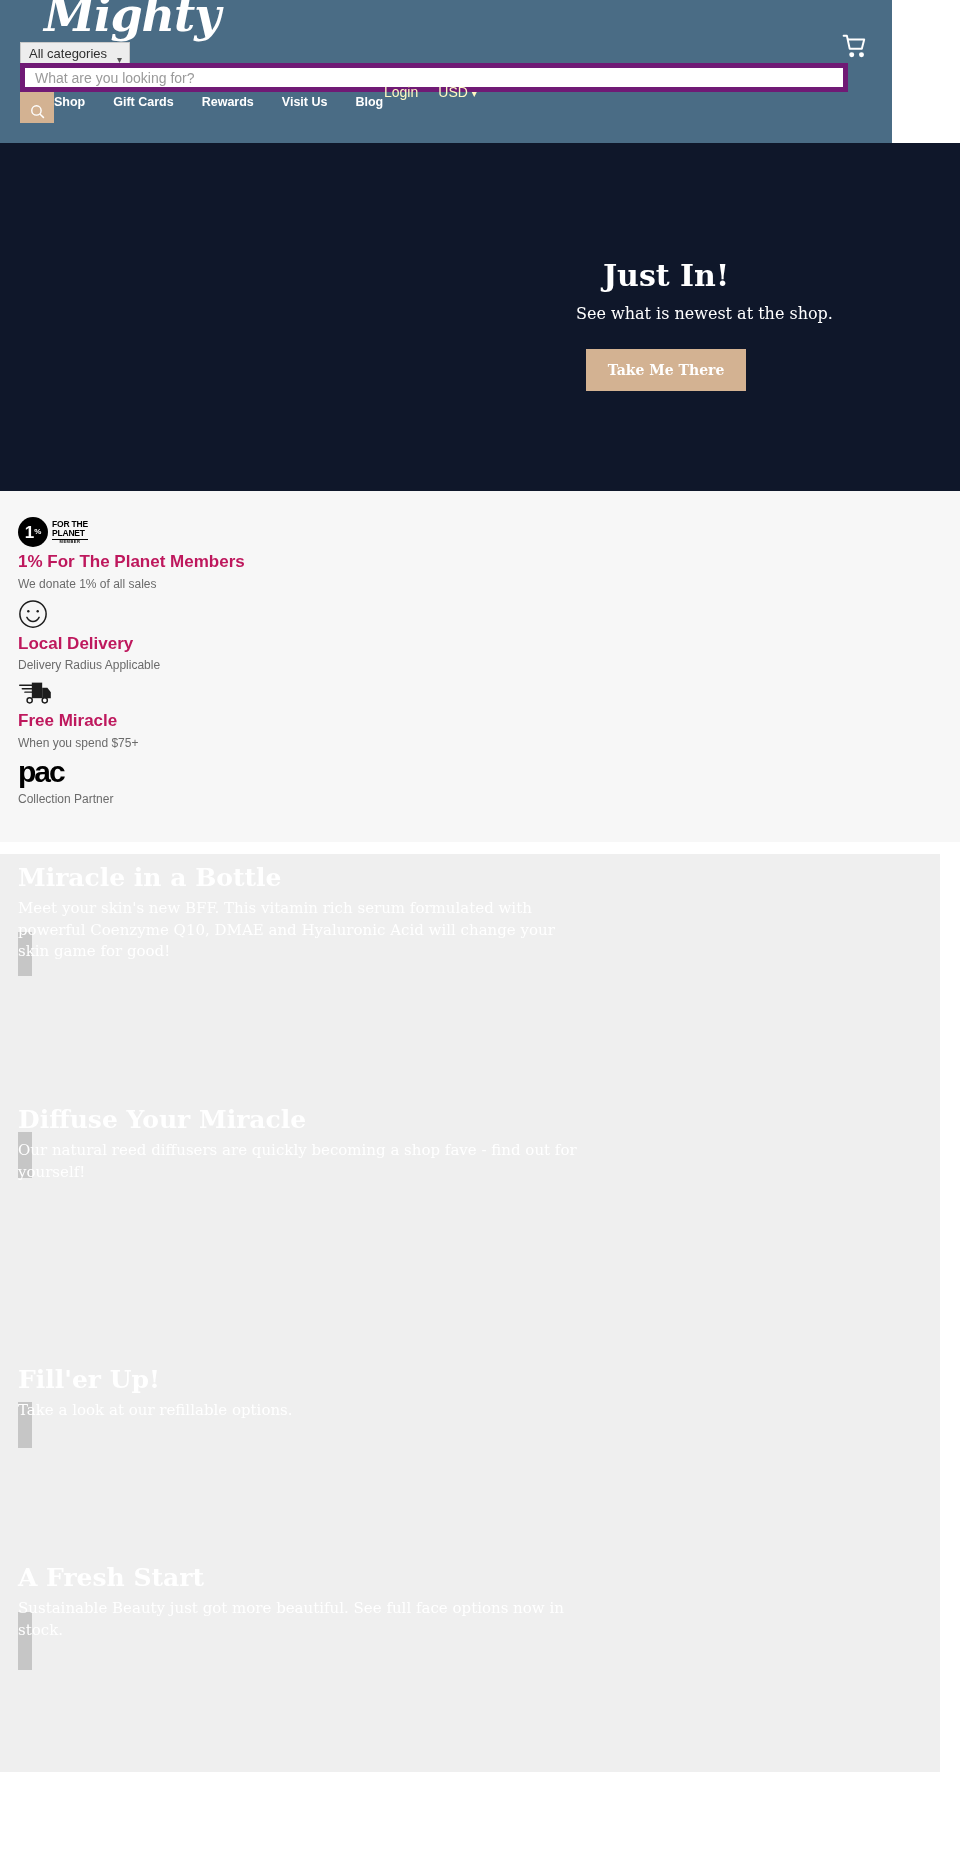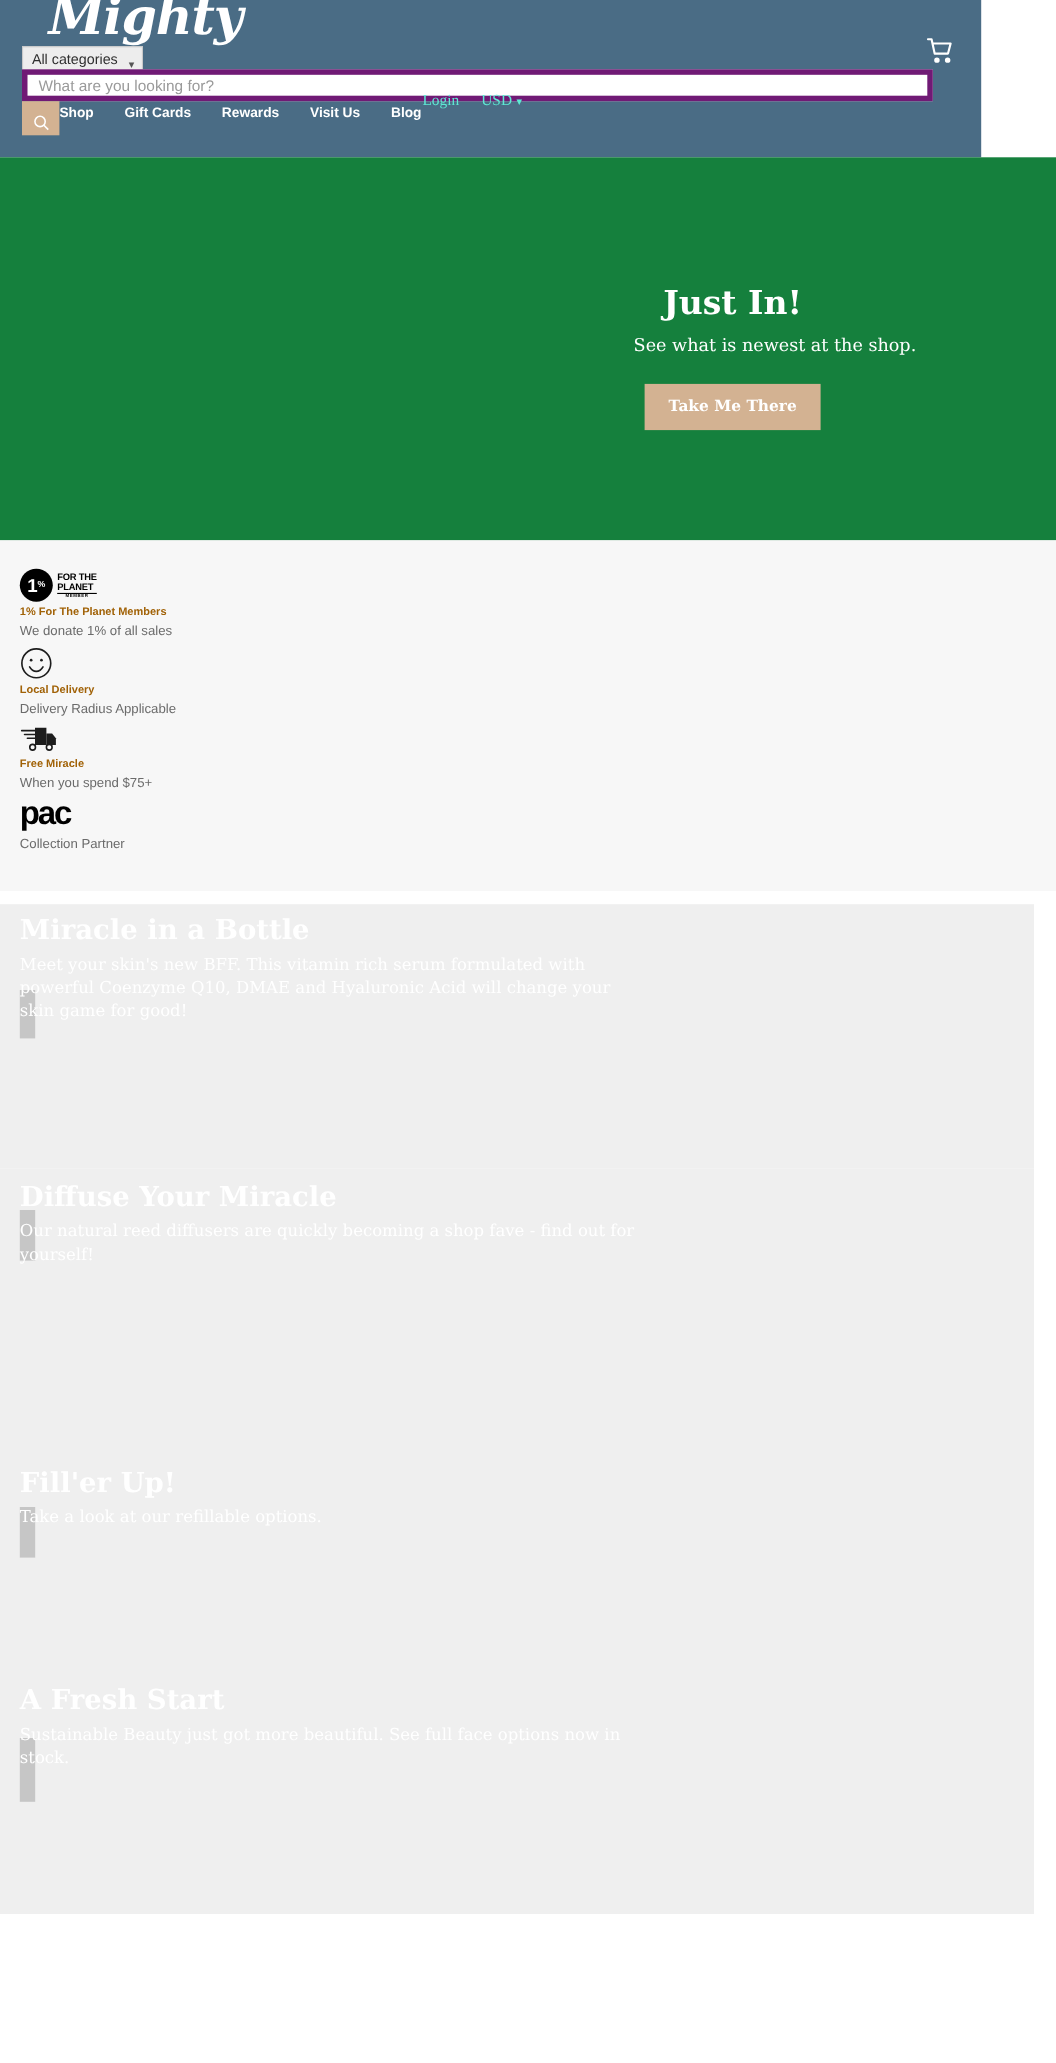--- a/index.html
+++ b/index.html
@@ -123,34 +123,34 @@
   }
   .util {
     position: absolute;
     left: 384px;
     top: 84px;
     display: flex;
     gap: 20px;
     align-items: center;
   }
   .util a {
-    color: #5eead4;
+    color: #fef9c3;
     font-size: 14px;
     text-decoration: none;
-    font-family: Liberation Serif, serif;
+    font-family: Liberation Sans, sans-serif;
     white-space: nowrap;
   }
   .util .chev { font-size: 10px; margin-left: 4px; }
 
   
   .hero {
     position: relative;
     width: 960px;
     height: 348px;
-    background: #15803d;
+    background: #0f172a;
   }
   .hero-inner {
     position: absolute;
     left: 576px;
     top: 115px;
     width: 180px;
     text-align: center;
   }
   .hero-title {
     color: #ffffff;
@@ -183,23 +183,23 @@
 
   
   .trust {
     width: 960px;
     background: #f7f7f7;
     padding: 26px 0 28px 18px;
   }
   .trust-item { margin-bottom: 2px; }
   .trust-icon { height: 30px; display: block; margin-bottom: 2px; }
   .trust-title {
-    font-size: 10px;
-    font-weight: bold;
-    color: #a16207;
+    font-size: 17px;
+    font-weight: bold;
+    color: #be185d;
     line-height: 1.5;
   }
   .trust-sub {
     font-size: 12px;
     color: #6b6b6b;
     line-height: 1.5;
     margin-bottom: 6px;
   }
   .badge-1p {
     display: inline-flex;

